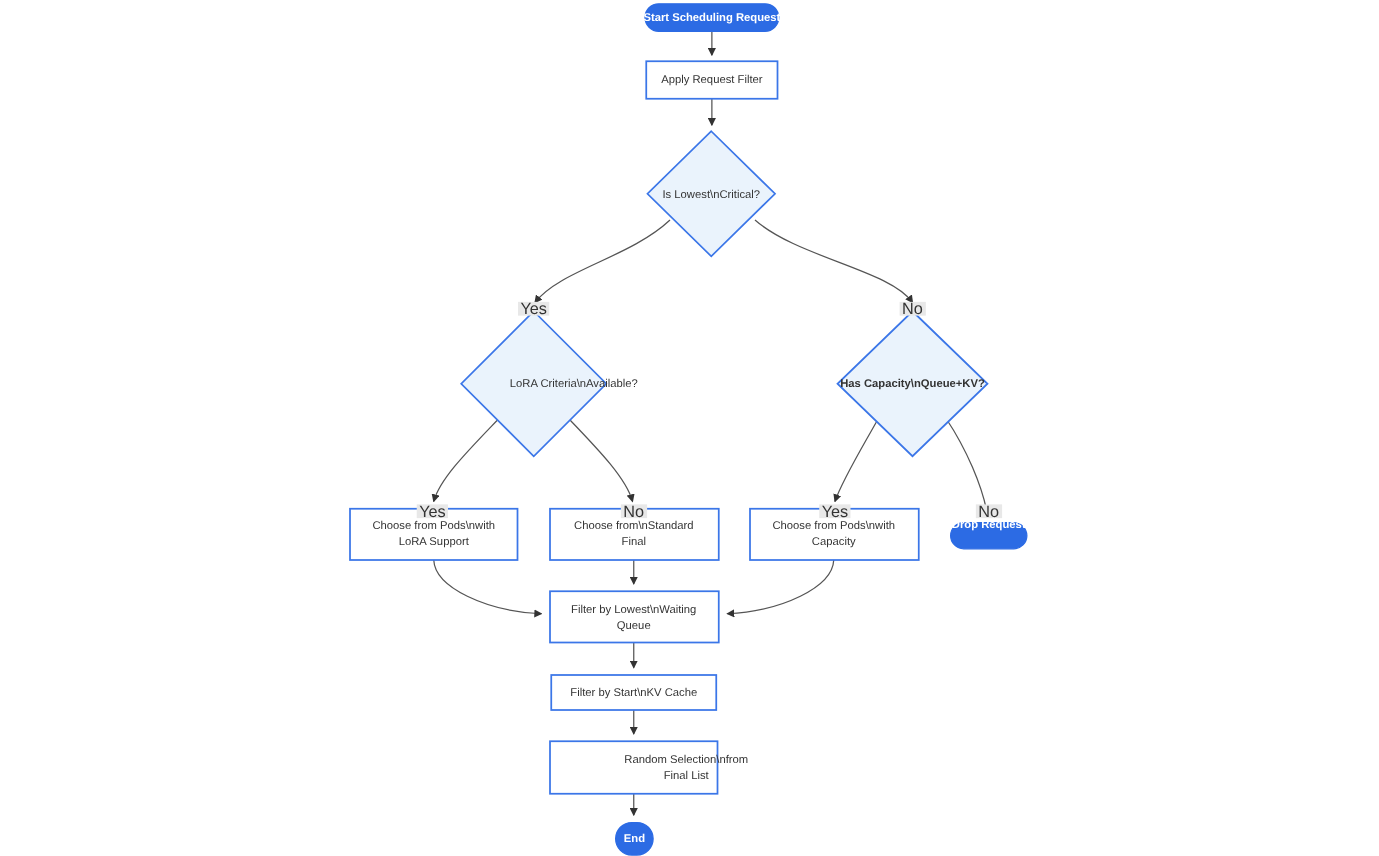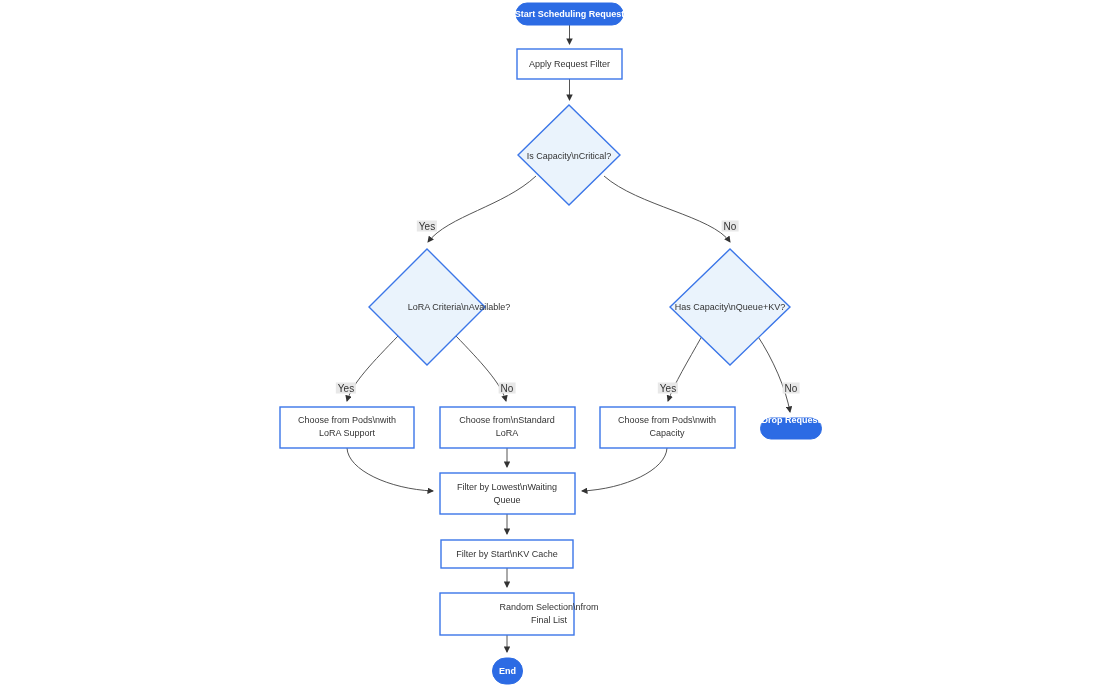--- a/index.html
+++ b/index.html
@@ -55,26 +55,27 @@
     white-space: nowrap;
   }
   .node-label span { display: block; }
   .pill-label {
     color: #ffffff;
     font-weight: bold;
   }
   .edge-label {
     position: absolute;
     transform: translate(-50%, -50%);
-    font-size: 10px;
+    font-size: 13px;
     line-height: 11px;
     color: var(--node-text, #333333);
     background: var(--edge-label-bg, #e8e8e8);
     padding: 0 2px;
     white-space: nowrap;
+    margin-top: 21px;
   }
 </style>
 </head>
 <body>
 
 <div class="canvas">
 
   <svg width="1103" height="685" viewBox="0 0 1103 685">
     <defs>
       <marker id="arrow" viewBox="0 0 10 10" refX="8.5" refY="5" markerWidth="6.5" markerHeight="6.5" orient="auto">
@@ -107,31 +108,31 @@
     <rect class="box" x="600" y="407" width="135" height="41"></rect>
     <rect class="pill" x="760.5" y="418" width="61" height="21" rx="10.5"></rect>
     <rect class="box" x="440" y="473" width="135" height="41"></rect>
     <rect class="box" x="441" y="540" width="132" height="28"></rect>
     <rect class="box" x="440" y="593" width="134" height="42"></rect>
     <rect class="pill" x="492.5" y="658" width="30" height="26" rx="13"></rect>
   </svg>
 
   <div class="node-label pill-label" style="left:569.5px; top:14px;">Start Scheduling Request</div>
   <div class="node-label" style="left:569.5px; top:64px;">Apply Request Filter</div>
-  <div class="node-label" style="left:569px; top:156px;">Is Capacity\nCritical?</div>
+  <div class="node-label" style="left:569px; top:156px;">Is Lowest\nCritical?</div>
   <div class="node-label" style="left:427px; top:307px;margin-left:32px;">LoRA Criteria\nAvailable?</div>
-  <div class="node-label" style="left:730px; top:307px;">Has Capacity\nQueue+KV?</div>
+  <div class="node-label" style="left:730px; top:307px;font-weight:bold;">Has Capacity\nQueue+KV?</div>
 
   <div class="node-label" style="left:347px; top:427px;">
     <span>Choose from Pods\nwith</span>
     <span>LoRA Support</span>
   </div>
   <div class="node-label" style="left:507px; top:427px;">
     <span>Choose from\nStandard</span>
-    <span>LoRA</span>
+    <span>Final</span>
   </div>
   <div class="node-label" style="left:667px; top:427px;">
     <span>Choose from Pods\nwith</span>
     <span>Capacity</span>
   </div>
 
   <div class="node-label pill-label" style="left:791px; top:420px;">Drop Request</div>
 
   <div class="node-label" style="left:507px; top:494px;">
     <span>Filter by Lowest\nWaiting</span>

